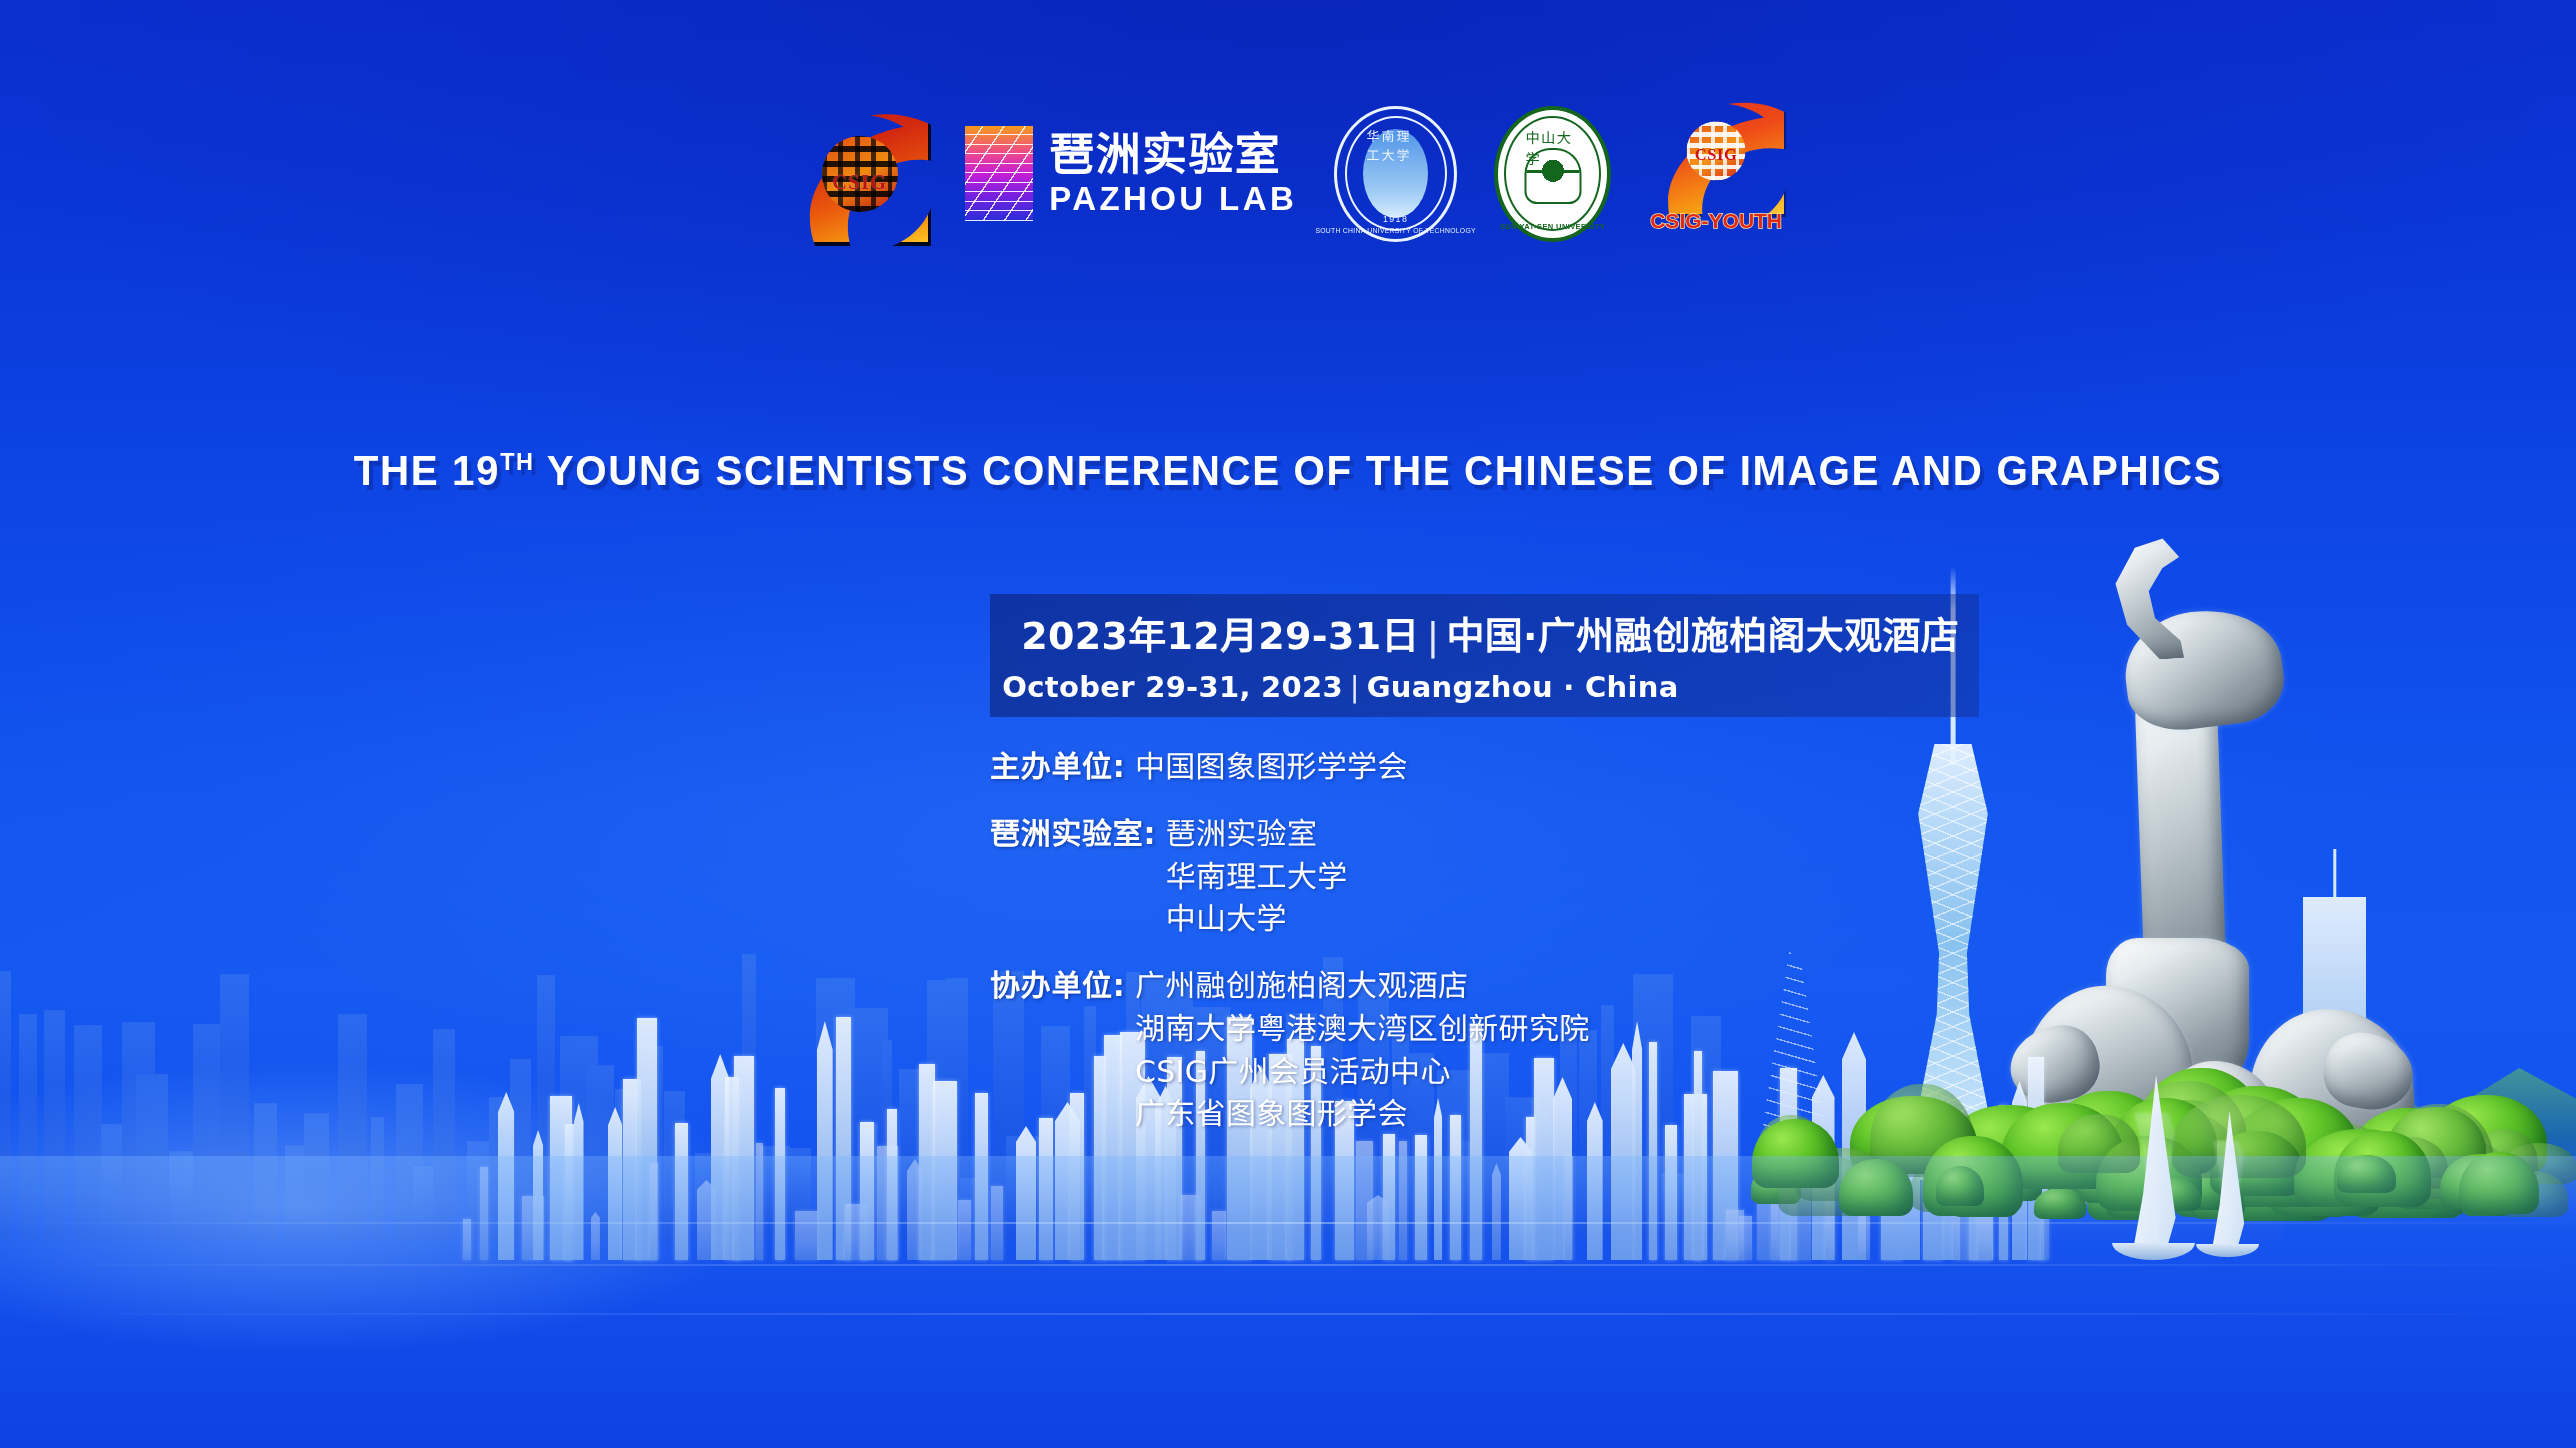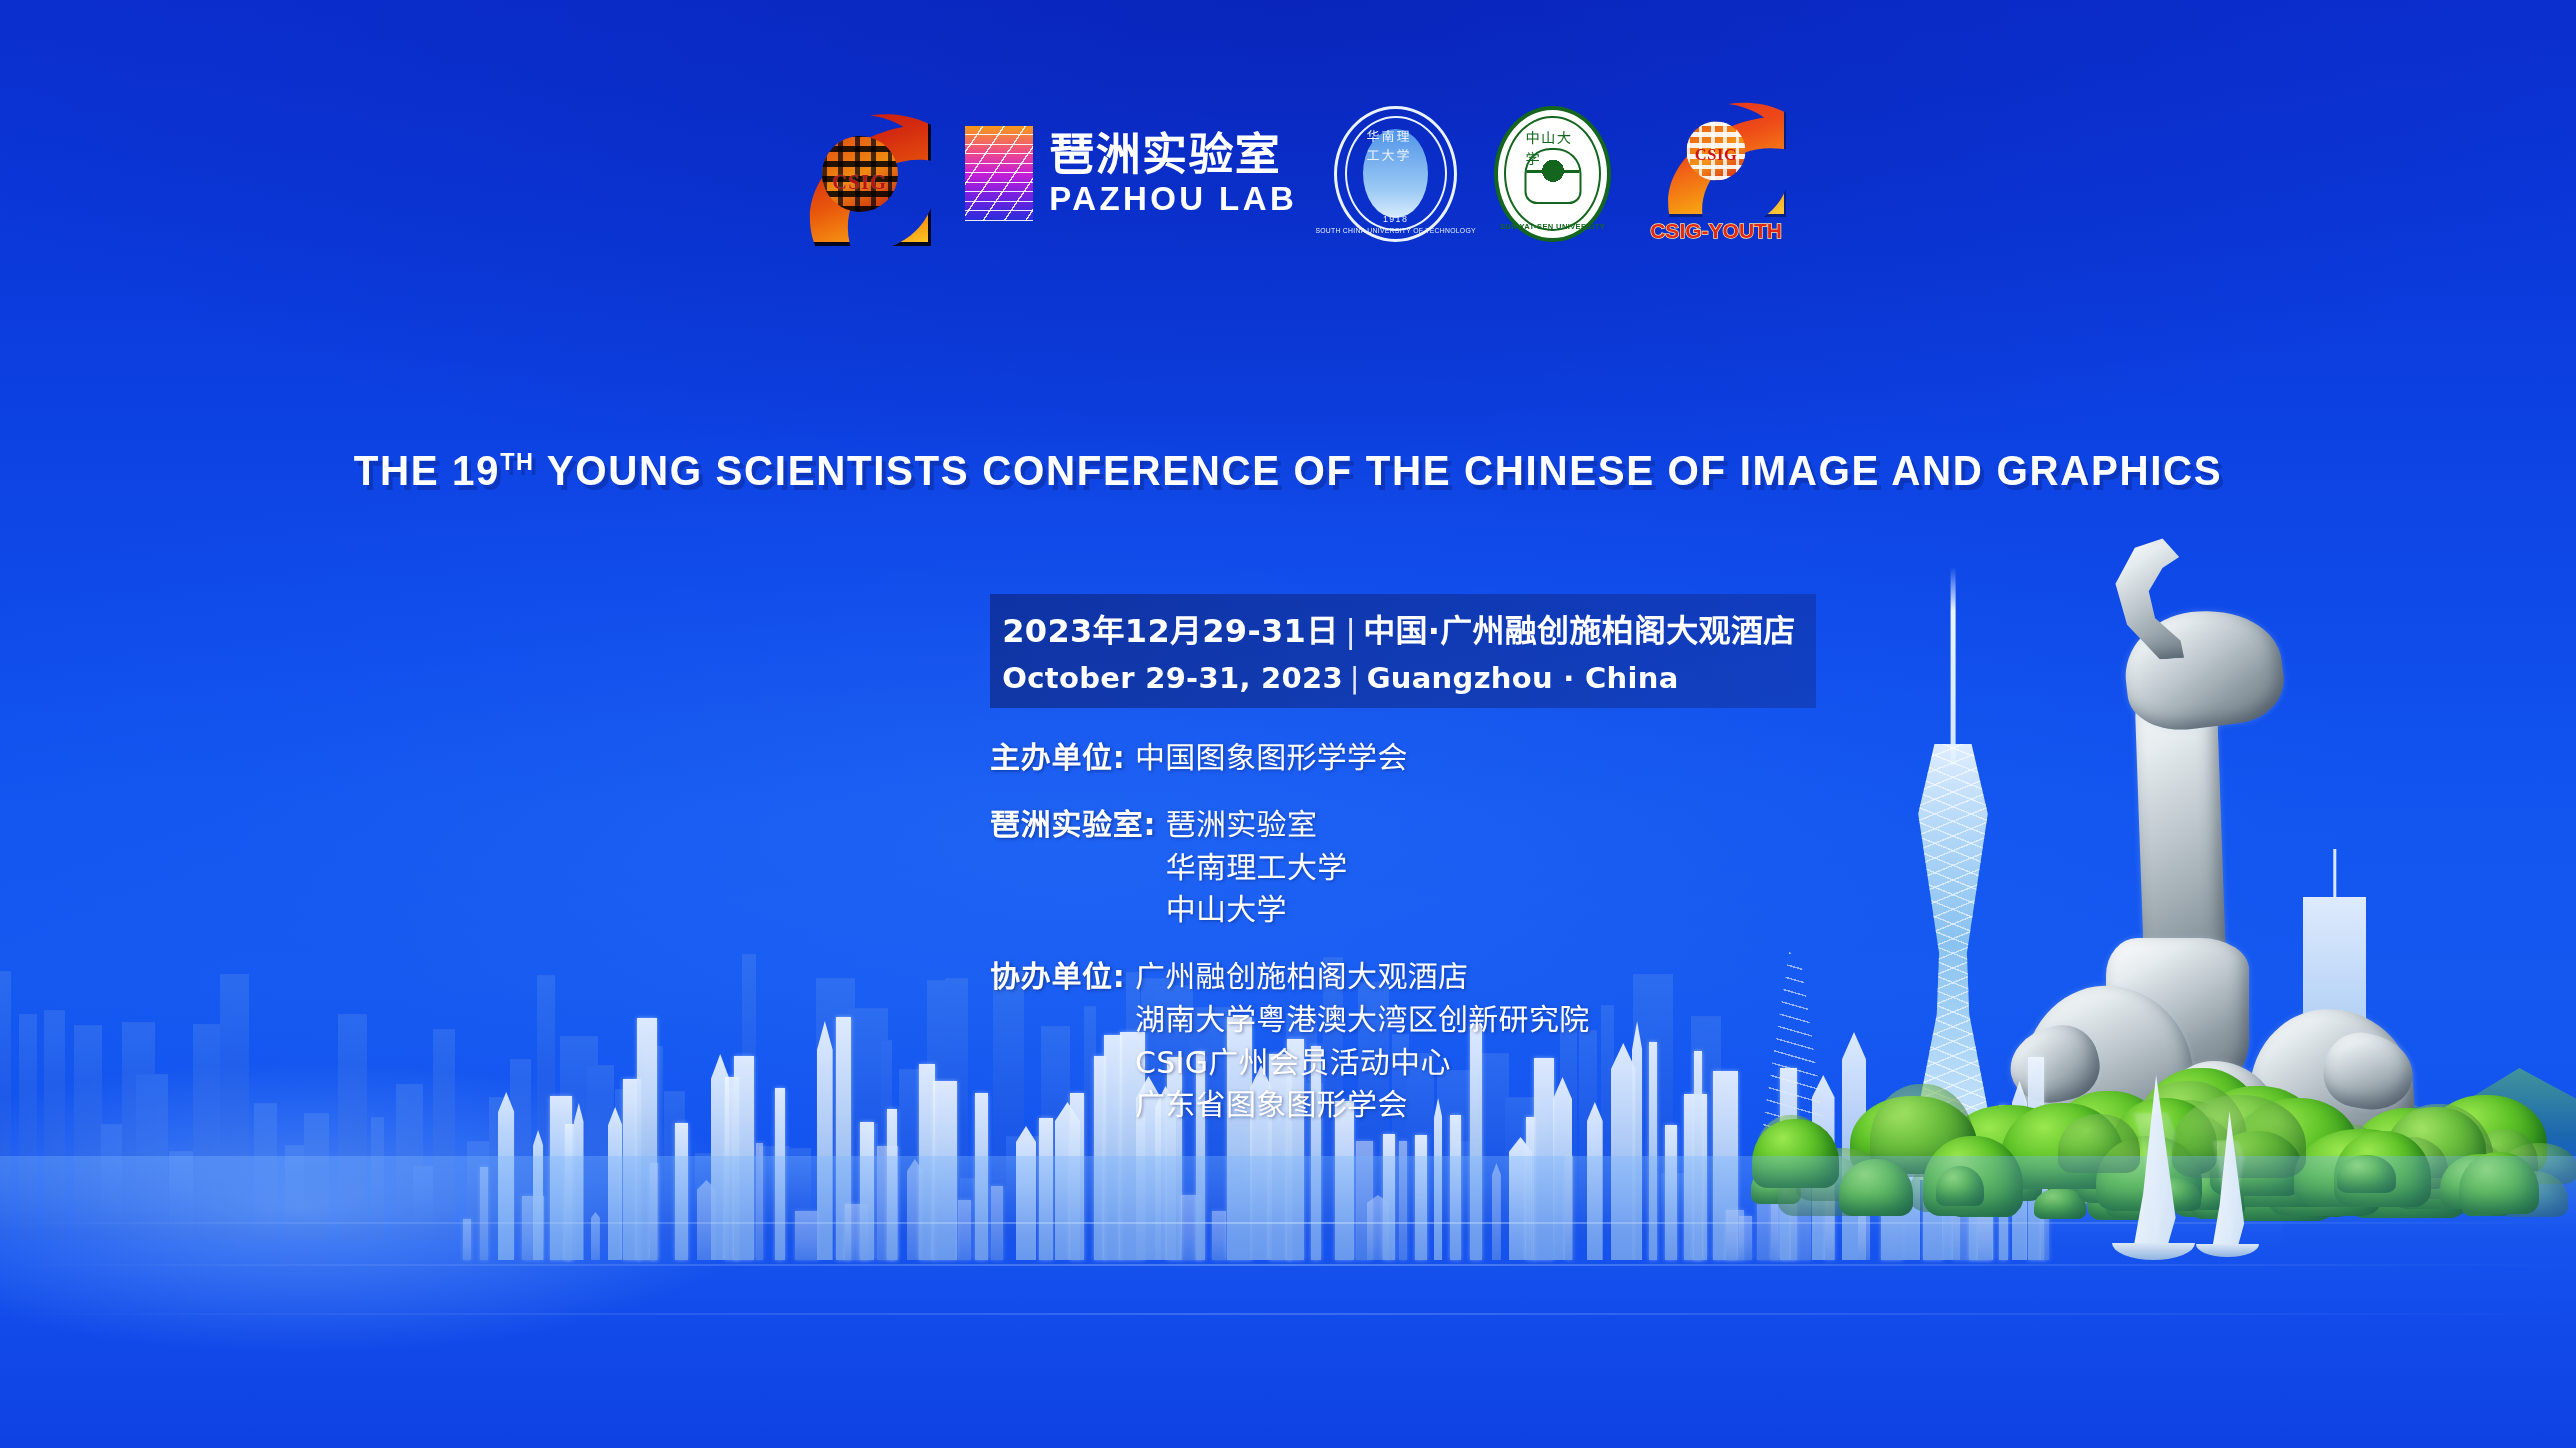--- a/index.html
+++ b/index.html
@@ -359,21 +359,21 @@
   .youth .globe::after{
     content:"";position:absolute;inset:0;
     background:repeating-linear-gradient(90deg,rgba(255,255,255,.8) 0 3.4px,rgba(0,0,0,0) 3.4px 12.3px);
   }
   .youth .gtext{
     position:absolute;left:50%;top:53px;transform:translate(-50%,-50%);
     font-size:16.4px;font-weight:bold;color:#cf1111;z-index:3;letter-spacing:0.7px;
     font-family:"Liberation Serif",serif;
   }
   .youth .label{
-    position:absolute;left:50%;bottom:2px;transform:translateX(-50%);
+    position:absolute;left:50%;bottom:12px;transform:translateX(-50%);
     font-size:21px;font-weight:bold;white-space:nowrap;
     color:#e02718;
     -webkit-text-stroke:1.4px #ffe9a0;
     paint-order:stroke fill;
     letter-spacing:0px;
   }
 
   
   .title-cn{
     position:absolute;left:0;top:310px;width:100%;text-align:center;z-index:7;
@@ -401,21 +401,21 @@
   }
   .datebar{
     display:inline-block;
     background:linear-gradient(90deg,rgba(12,33,120,.62),rgba(16,46,150,.50));
     padding:11px 20.4px 13.6px 12.3px;
   }
   .datebar .l1,.datebar .l2{
     font-family:"DejaVu Sans","Liberation Sans",sans-serif;
     color:#fff;white-space:nowrap;font-weight:bold;
   }
-  .datebar .l1{font-size:32px;letter-spacing:0.3px;}
+  .datebar .l1{font-size:38px;letter-spacing:0.3px;margin-left:19px;}
   .datebar .l2{font-size:29px;margin-top:9.5px;letter-spacing:0.3px;}
   .datebar .sep{font-weight:normal;opacity:.9;padding:0 6.8px;}
 
   .org-group{margin-top:29px;display:flex;align-items:flex-start;}
   .org-group + .org-group{margin-top:24.5px;}
   .org-label{
     font-family:"DejaVu Sans","Liberation Sans",sans-serif;
     font-size:30px;font-weight:bold;color:#fff;white-space:nowrap;
     line-height:1.42;letter-spacing:0.7px;
     text-shadow:1.4px 1.4px 3.4px rgba(0,20,90,.55);

